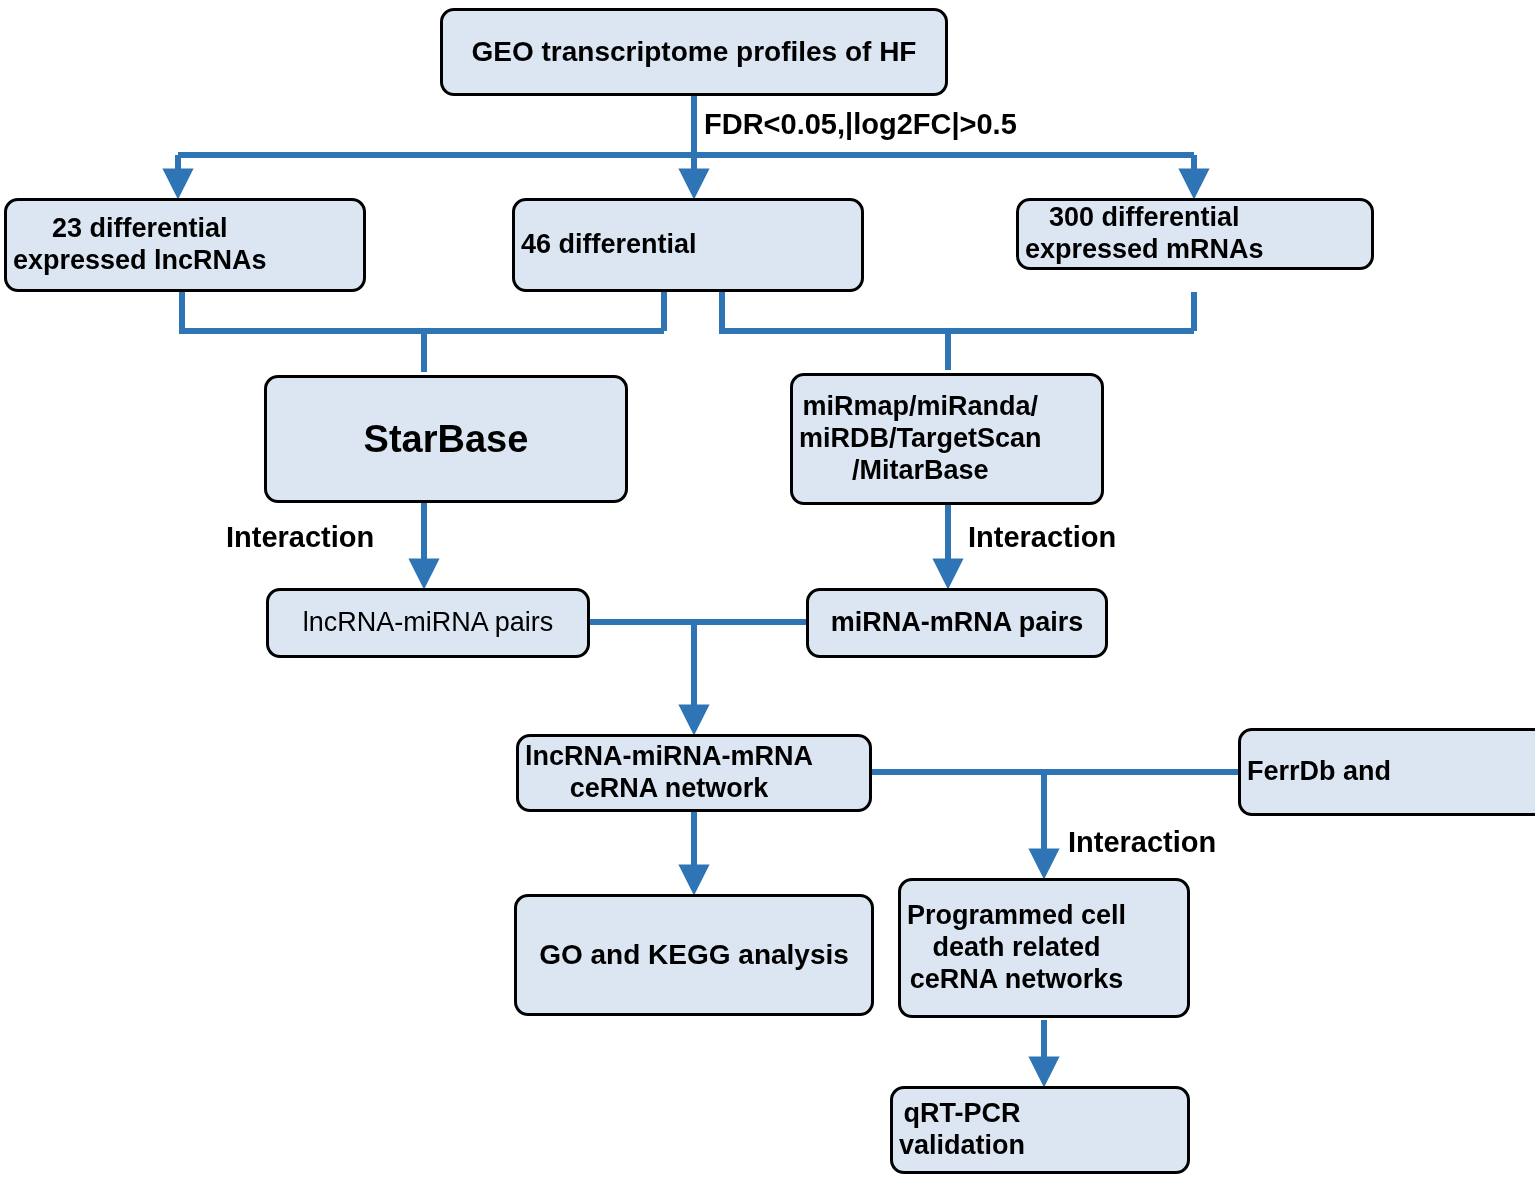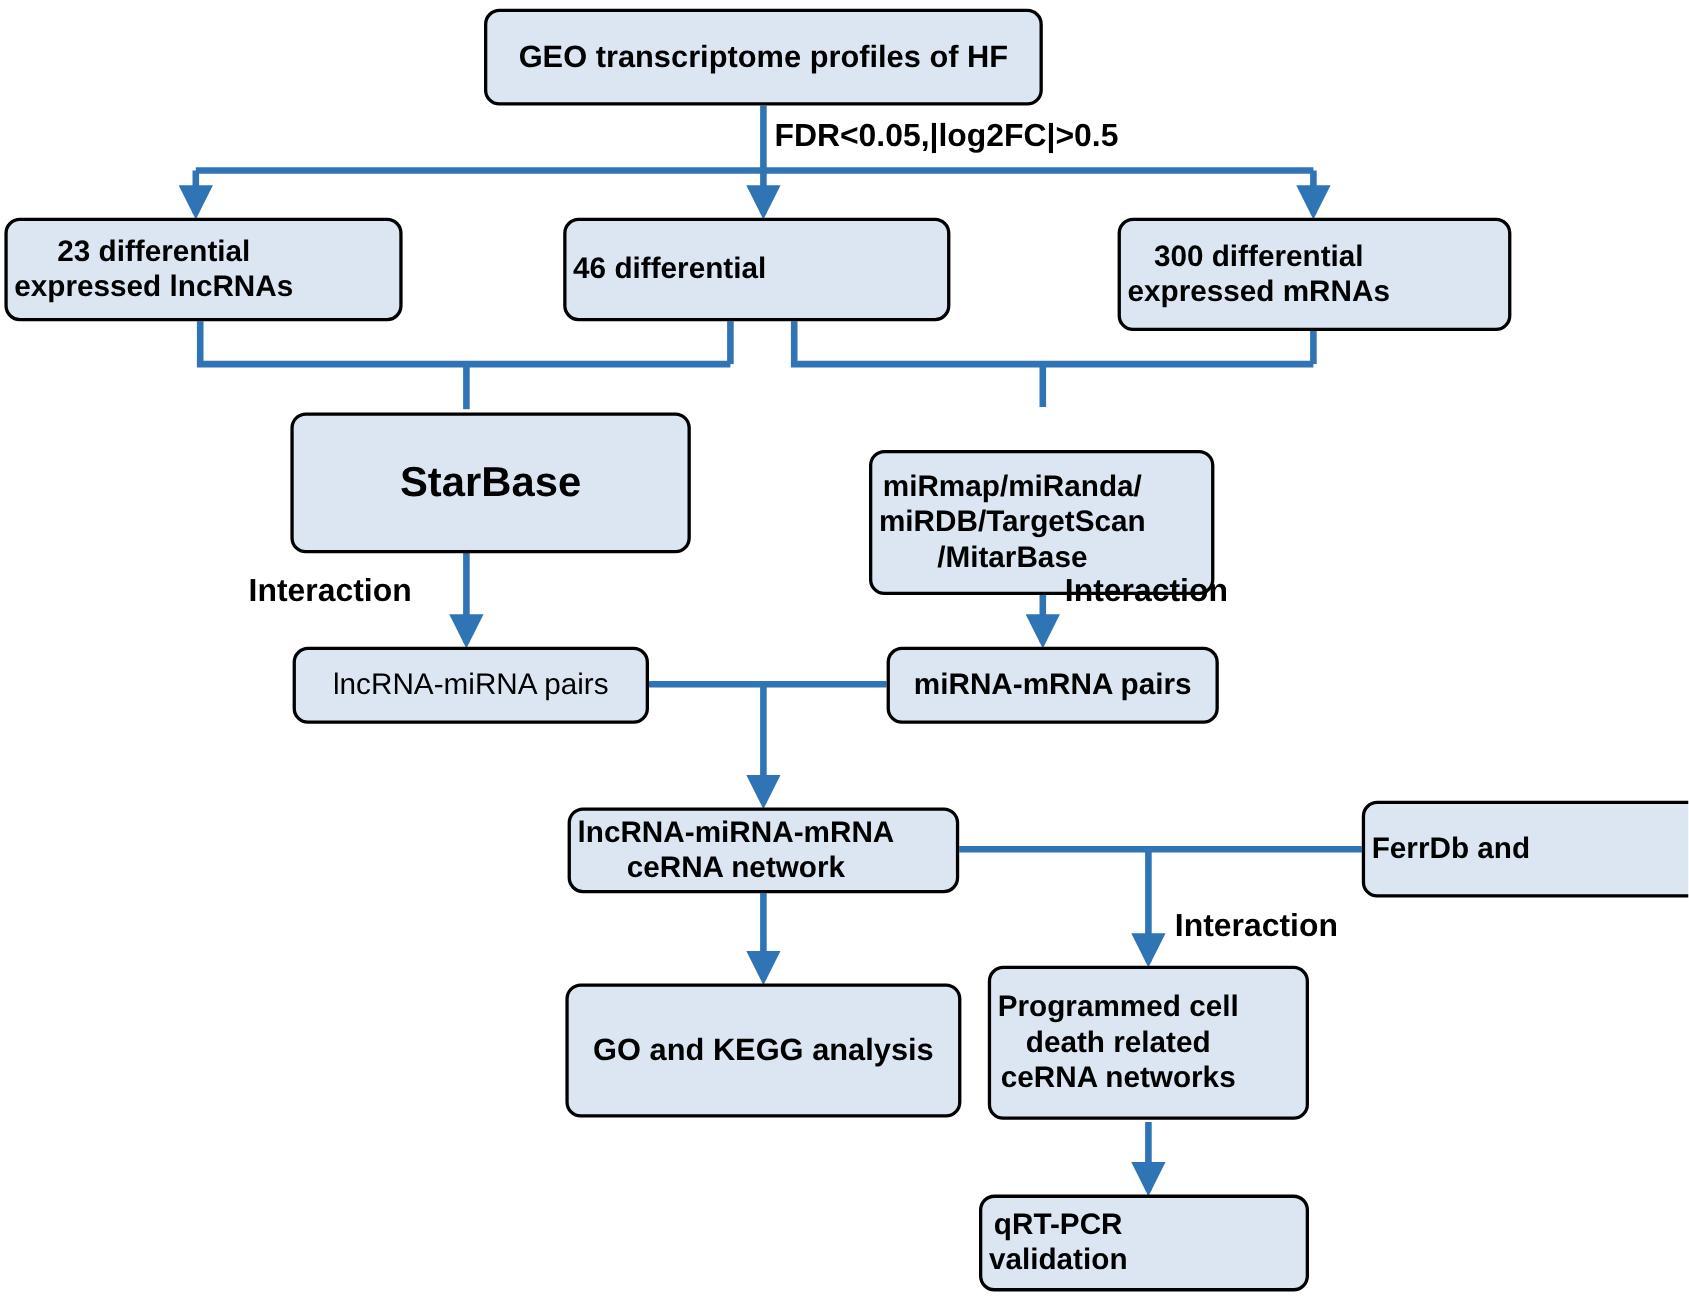--- a/index.html
+++ b/index.html
@@ -107,32 +107,32 @@
       <span class="txt">expressed lncRNAs</span>
     </span>
   </div>
 
   <div class="node" style="left:512px; top:198px; width:352px; height:94px; font-size:27px;">
     <span>
       <span class="txt">46 differential</span>
     </span>
   </div>
 
-  <div class="node" style="left:1016px; top:198px; width:358px; height:103px; font-size:27px;">
+  <div class="node" style="left:1016px; top:198px; width:358px; height:72px; font-size:27px;">
     <span>
       <span class="txt">300 differential</span>
       <span class="txt">expressed mRNAs</span>
     </span>
   </div>
 
   <div class="node" style="left:264px; top:375px; width:364px; height:128px; font-size:38px;">
     <span class="txt">StarBase</span>
   </div>
 
-  <div class="node" style="left:790px; top:373px; width:314px; height:132px; font-size:27px;margin-top:36px;">
+  <div class="node" style="left:790px; top:373px; width:314px; height:132px; font-size:27px;">
     <span>
       <span class="txt">miRmap/miRanda/</span>
       <span class="txt">miRDB/TargetScan</span>
       <span class="txt">/MitarBase</span>
     </span>
   </div>
 
   <div class="node plain" style="left:266px; top:588px; width:324px; height:70px; font-size:27px;">
     <span class="txt">lncRNA-miRNA pairs</span>
   </div>

